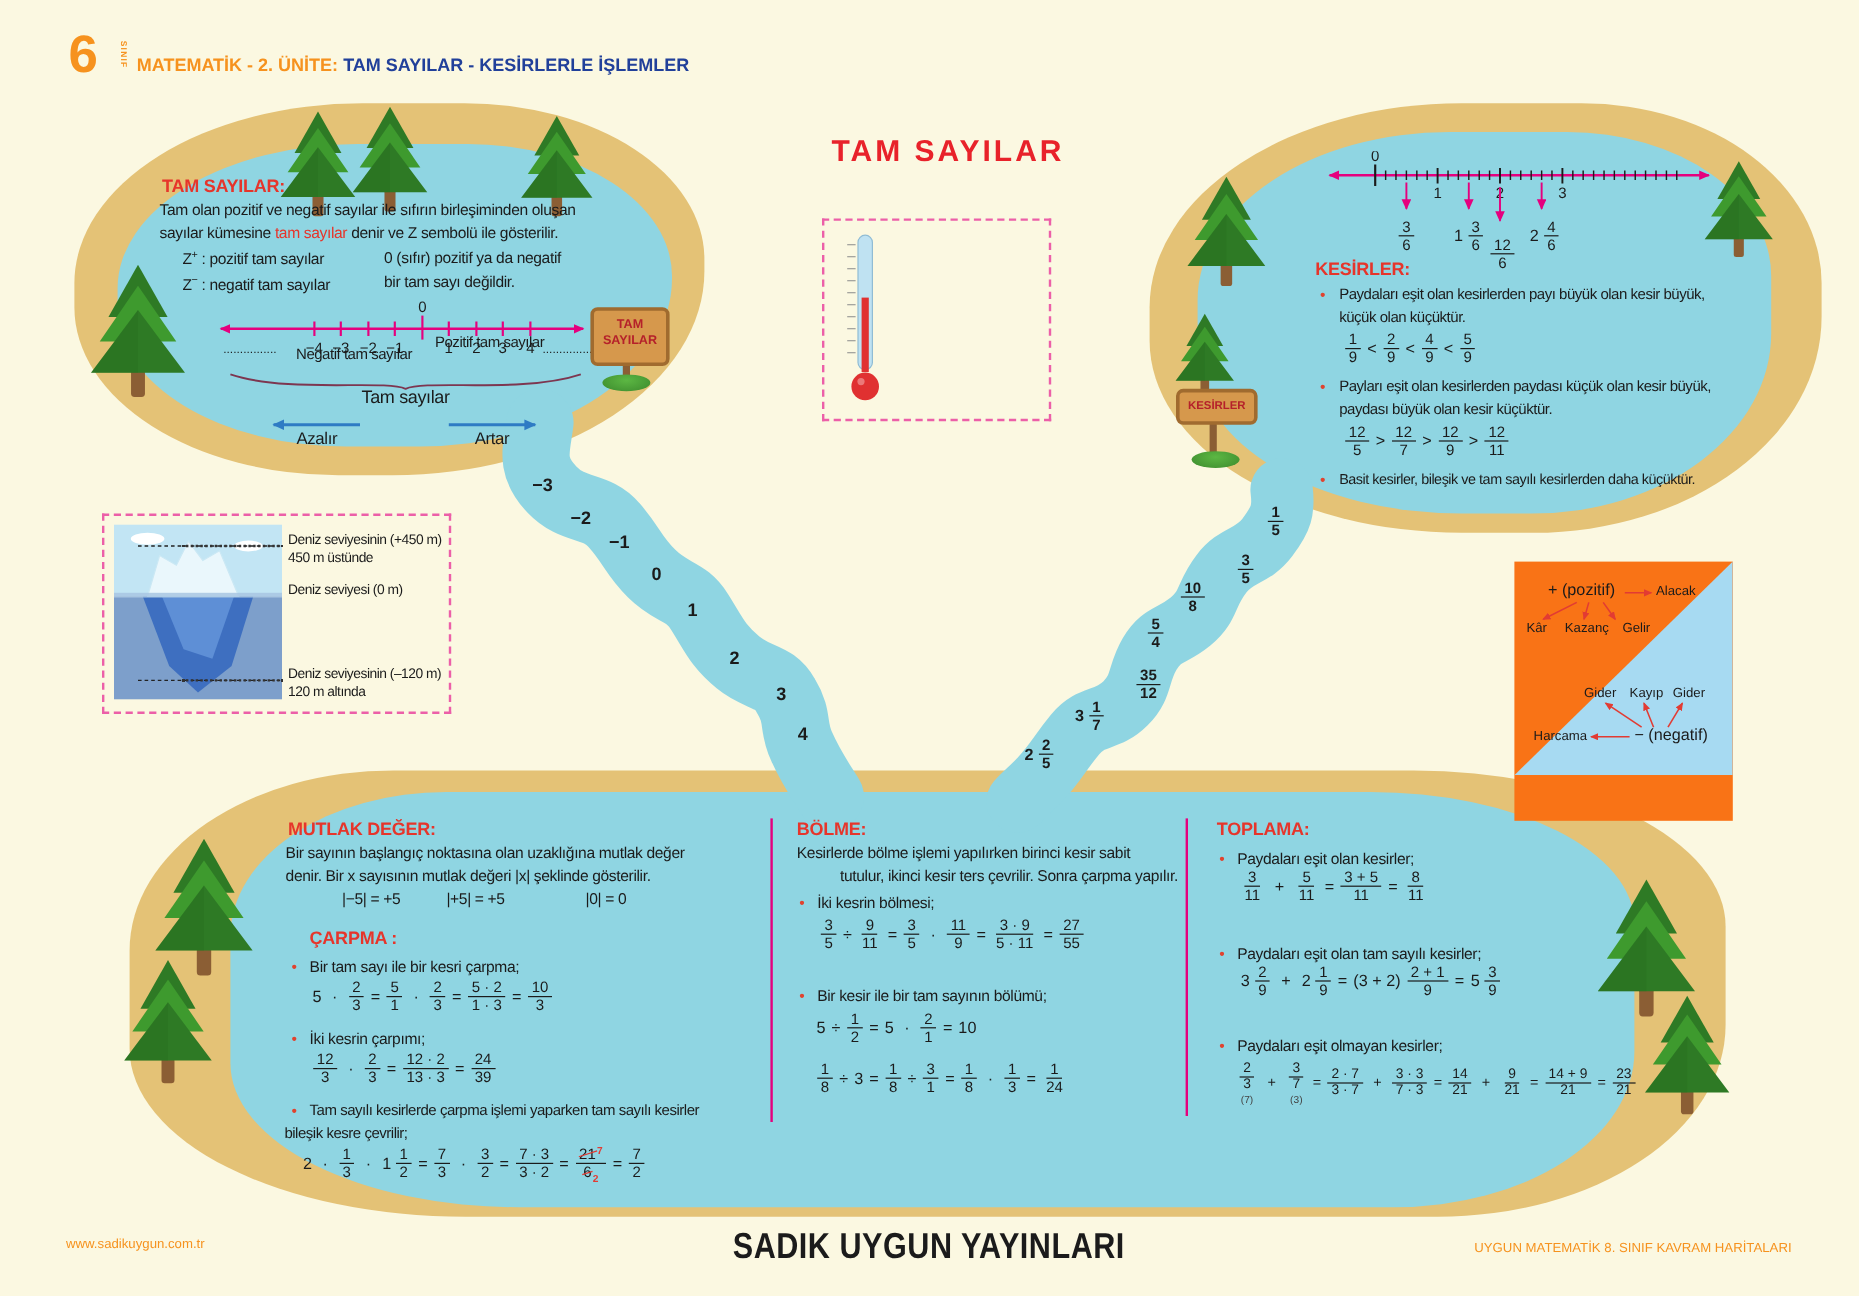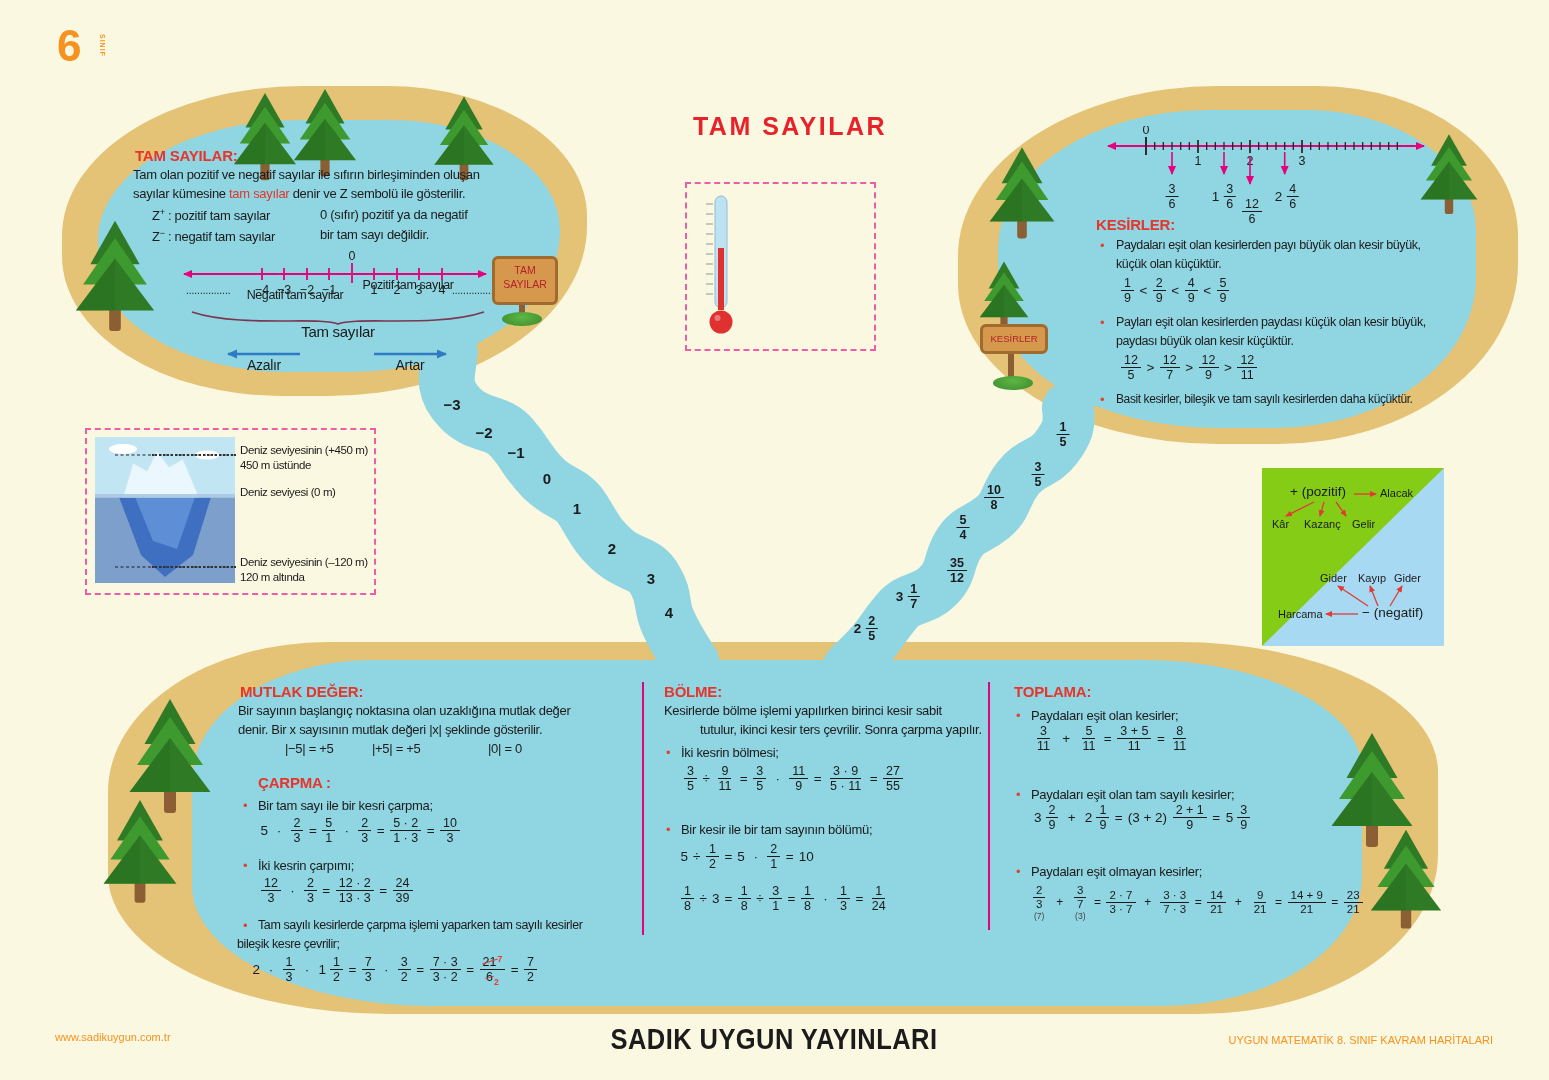--- a/index.html
+++ b/index.html
@@ -22,21 +22,21 @@
   .red-h{font-size:15px;font-weight:bold;color:#E6352B;letter-spacing:-0.2px;white-space:nowrap;}
   .bullet{color:#E0432F;font-size:13px;line-height:13px;}
   .hl-red{color:#E6352B;}
   .grade{font-size:44px;font-weight:bold;color:#F6921E;line-height:1;}
   .grade-lbl{font-size:7px;font-weight:bold;color:#F6921E;writing-mode:vertical-rl;letter-spacing:1px;}
   .hdr{font-size:15px;font-weight:bold;white-space:nowrap;}
   .hdr .unit{color:#F6921E;} .hdr .topic{color:#21409A;}
   .big-title{font-size:25px;font-weight:bold;color:#E8222A;letter-spacing:2.5px;white-space:nowrap;}
   .dash-box{position:absolute;border:2px dashed #EC5FA8;}
   .sign{position:absolute;background:#D6984C;border:3px solid #A06B2F;border-radius:6px;
-        text-align:center;color:#B5212A;font-weight:normal;}
+        text-align:center;color:#B5212A;font-weight:bold;}
   .post{position:absolute;background:#8B5E34;border-radius:2px;}
   .bush{position:absolute;background:radial-gradient(ellipse at 50% 35%,#5CB743,#3C8A2D);border-radius:50%;}
   .sep{position:absolute;width:2px;background:#E5007E;}
   .eq{display:inline-flex;align-items:center;font-size:13.5px;color:#1b1b1b;white-space:nowrap;}
   .eq.sm{font-size:12px;}
   .eq.sm .frac{font-size:11.5px;}
   .eq .tok{margin:0 2.5px;white-space:pre;}
   .whole{margin:0 1px 0 3px;}
   .frac{display:inline-flex;flex-direction:column;align-items:center;vertical-align:middle;margin:0 3px;font-size:12.5px;line-height:1.15;}
   .fnum{border-bottom:1.4px solid #1b1b1b;padding:0 3px;display:flex;flex-direction:column;align-items:center;}
@@ -99,20 +99,24 @@
     <use href="#pine" transform="translate(1004,292) scale(0.9)"></use>
     <use href="#pine" transform="translate(1449,170) scale(1.05)"></use>
     <use href="#pine" transform="translate(170,750) scale(1.5)"></use>
     <use href="#pine" transform="translate(140,846) scale(1.35)"></use>
     <use href="#pine" transform="translate(1372,784) scale(1.5)"></use>
     <use href="#pine" transform="translate(1406,874) scale(1.3)"></use>
   </svg>
 
   <div class="abs grade" style="left:57px;top:24px">6</div>
   <div class="abs grade-lbl" style="left:99px;top:34px">SINIF</div>
+  <div class="abs hdr" style="left:114px;top:46px">
+    <span class="unit">MATEMATİK - 2. ÜNİTE:</span>
+    <span class="topic">TAM SAYILAR - KESİRLERLE İŞLEMLER</span>
+  </div>
 
   <div class="abs big-title ctr" style="left:790px;top:112px">TAM SAYILAR</div>
 
   <div class="abs red-h" style="left:135px;top:147px">TAM SAYILAR:</div>
   <div class="abs txt" style="left:133px;top:167px">Tam olan pozitif ve negatif sayılar ile sıfırın birleşiminden oluşan</div>
   <div class="abs txt" style="left:133px;top:186px">
     <span>sayılar kümesine </span><span class="hl-red">tam sayılar</span><span> denir ve Z sembolü ile gösterilir.</span>
   </div>
   <div class="abs txt" style="left:152px;top:207px">
     <span>Z</span><sup style="font-size:9px">+</sup><span> : pozitif tam sayılar</span>
@@ -407,21 +411,21 @@
       <span class="frac">
         <span class="fnum">
           <span class="fl"><span>2</span></span>
         </span>
         <span class="fden">
           <span class="fl"><span>5</span></span>
         </span>
       </span>
     </span>
 
-  <div class="abs" style="left:1262px;top:468px;width:182px;height:178px;background:#84cc16">
+  <div class="abs" style="left:1262px;top:468px;width:182px;height:216px;background:#f97316">
     <div class="abs" style="left:0;top:0;width:182px;height:178px;background:#A7DAF2;clip-path:polygon(100% 0,100% 100%,0 100%)"></div>
     <svg class="abs" style="left:0;top:0" width="182" height="178">
       <line x1="92" y1="26" x2="114" y2="26" stroke="#E23B33" stroke-width="1.3" marker-end="url(#mR)"></line>
       <line x1="52" y1="34" x2="24" y2="48" stroke="#E23B33" stroke-width="1.3" marker-end="url(#mR)"></line>
       <line x1="62" y1="34" x2="58" y2="48" stroke="#E23B33" stroke-width="1.3" marker-end="url(#mR)"></line>
       <line x1="74" y1="34" x2="84" y2="48" stroke="#E23B33" stroke-width="1.3" marker-end="url(#mR)"></line>
       <line x1="96" y1="146" x2="64" y2="146" stroke="#E23B33" stroke-width="1.3" marker-end="url(#mR)"></line>
       <line x1="106" y1="138" x2="76" y2="118" stroke="#E23B33" stroke-width="1.3" marker-end="url(#mR)"></line>
       <line x1="116" y1="138" x2="108" y2="118" stroke="#E23B33" stroke-width="1.3" marker-end="url(#mR)"></line>
       <line x1="128" y1="138" x2="140" y2="118" stroke="#E23B33" stroke-width="1.3" marker-end="url(#mR)"></line>

